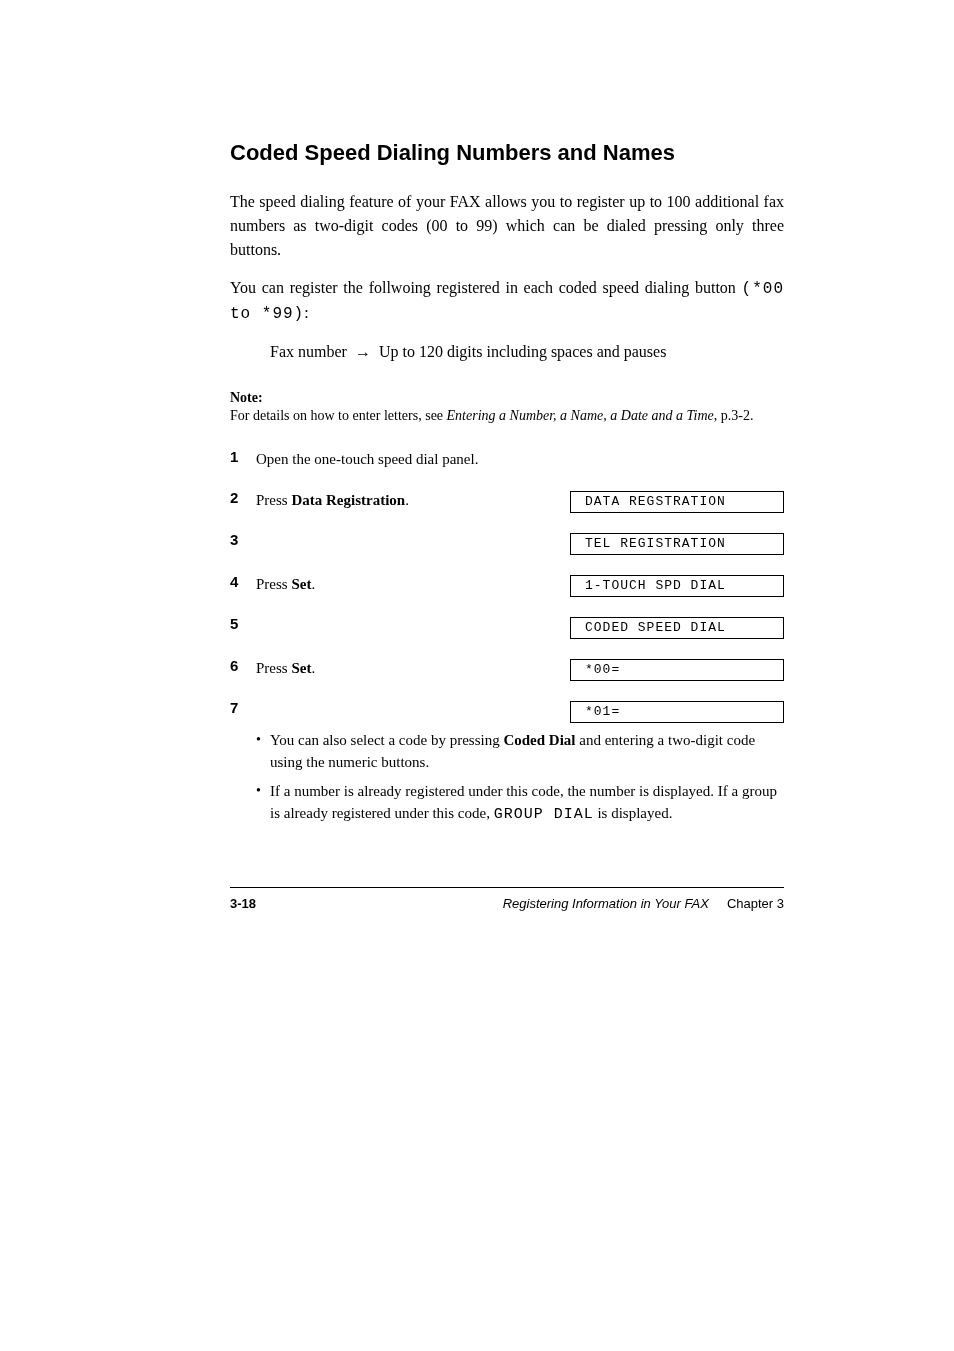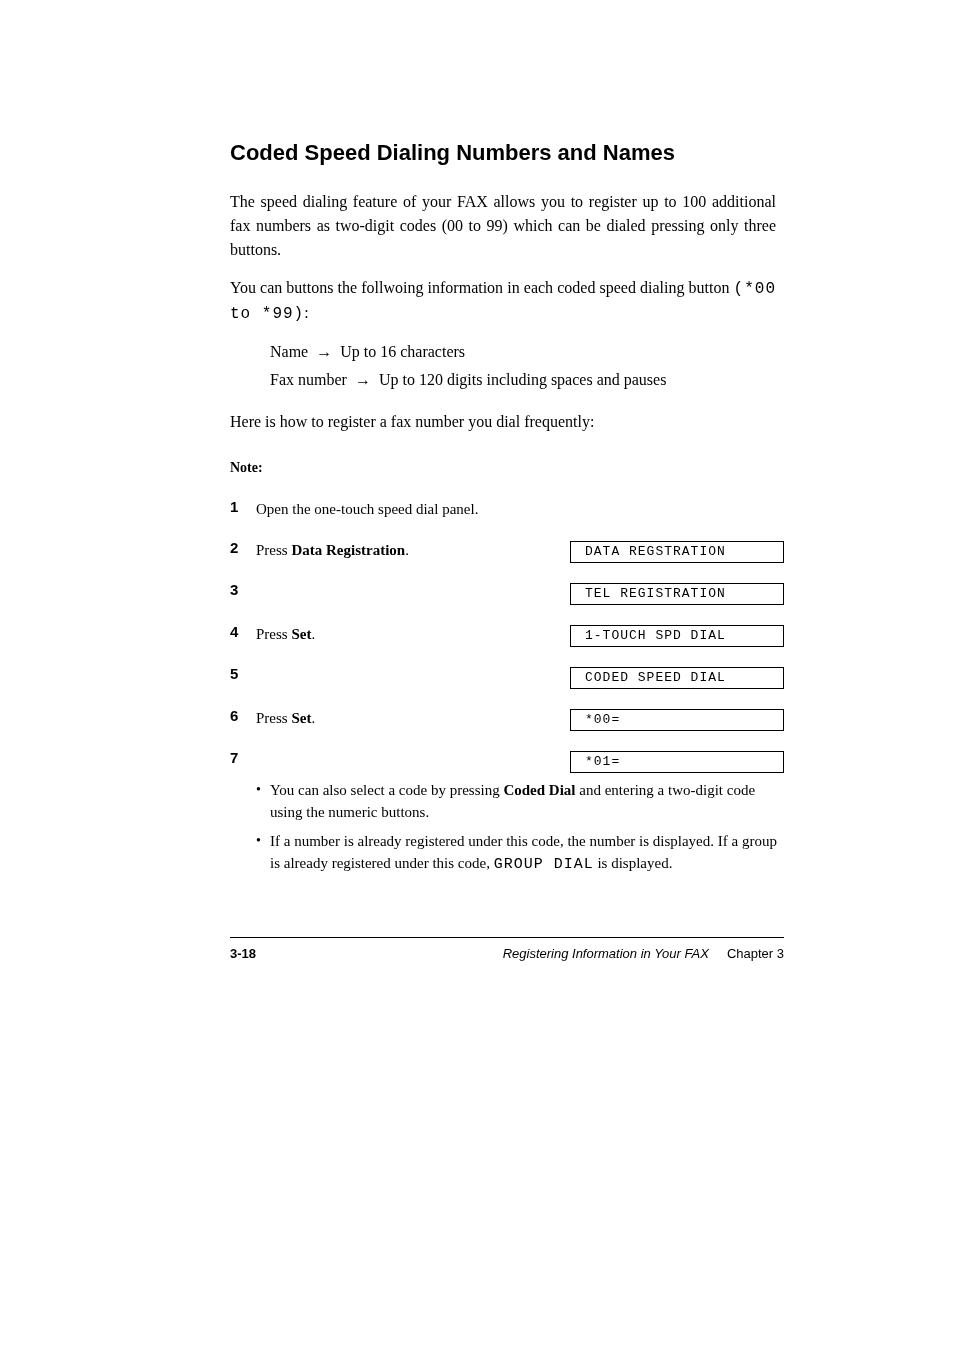--- a/index.html
+++ b/index.html
@@ -17,21 +17,21 @@
     padding: 140px 170px 60px 230px;
     position: relative;
   }
   h2.section-title {
     font-family: Arial, Helvetica, sans-serif;
     font-weight: bold;
     font-size: 22px;
     margin: 0 0 24px 0;
   }
   .intro p {
-    margin: 0 8px 14px 0;
+    margin: 0 0 14px 0;
     line-height: 1.5;
     text-align: justify;
   }
   .mono {
     font-family: "Courier New", Courier, monospace;
     letter-spacing: 1px;
   }
   .note {
     margin: 26px 0 22px 0;
   }
@@ -122,37 +122,34 @@
 </head>
 <body>
 
 <div class="page">
 
   <h2 class="section-title">Coded Speed Dialing Numbers and Names</h2>
 
   <div class="intro">
     <p>The speed dialing feature of your FAX allows you to register up to 100 additional fax numbers as two-digit codes (00 to 99) which can be dialed pressing only three buttons.</p>
     <p>
-      <span>You can buttons the follwoing information in each coded speed dialing button </span><span class="mono">(*00 to *99)</span><span>:</span>
-    </p>
-    <p style="margin-left:40px; margin-bottom:4px;">
-      <span>Name</span>
-      <span style="margin:0 4px;">→</span>
-      <span>Up to 16 characters</span>
+      <span>You can register the follwoing registered in each coded speed dialing button </span><span class="mono">(*00 to *99)</span><span>:</span>
     </p>
     <p style="margin-left:40px;">
       <span>Fax number</span>
       <span style="margin:0 4px;">→</span>
       <span>Up to 120 digits including spaces and pauses</span>
     </p>
-    <p style="margin-top:18px;">Here is how to register a fax number you dial frequently:</p>
   </div>
 
   <div class="note">
     <span class="note-label">Note:</span>
+    <p>
+      <span>For details on how to enter letters, see </span><em>Entering a Number, a Name, a Date and a Time</em><span>, p.3-2.</span>
+    </p>
   </div>
 
   <div class="steps">
 
     <div class="step">
       <div class="step-body">
         <div class="step-num">1</div>
         <div class="step-text">Open the one-touch speed dial panel.</div>
       </div>
       <div class="display-col"></div>

